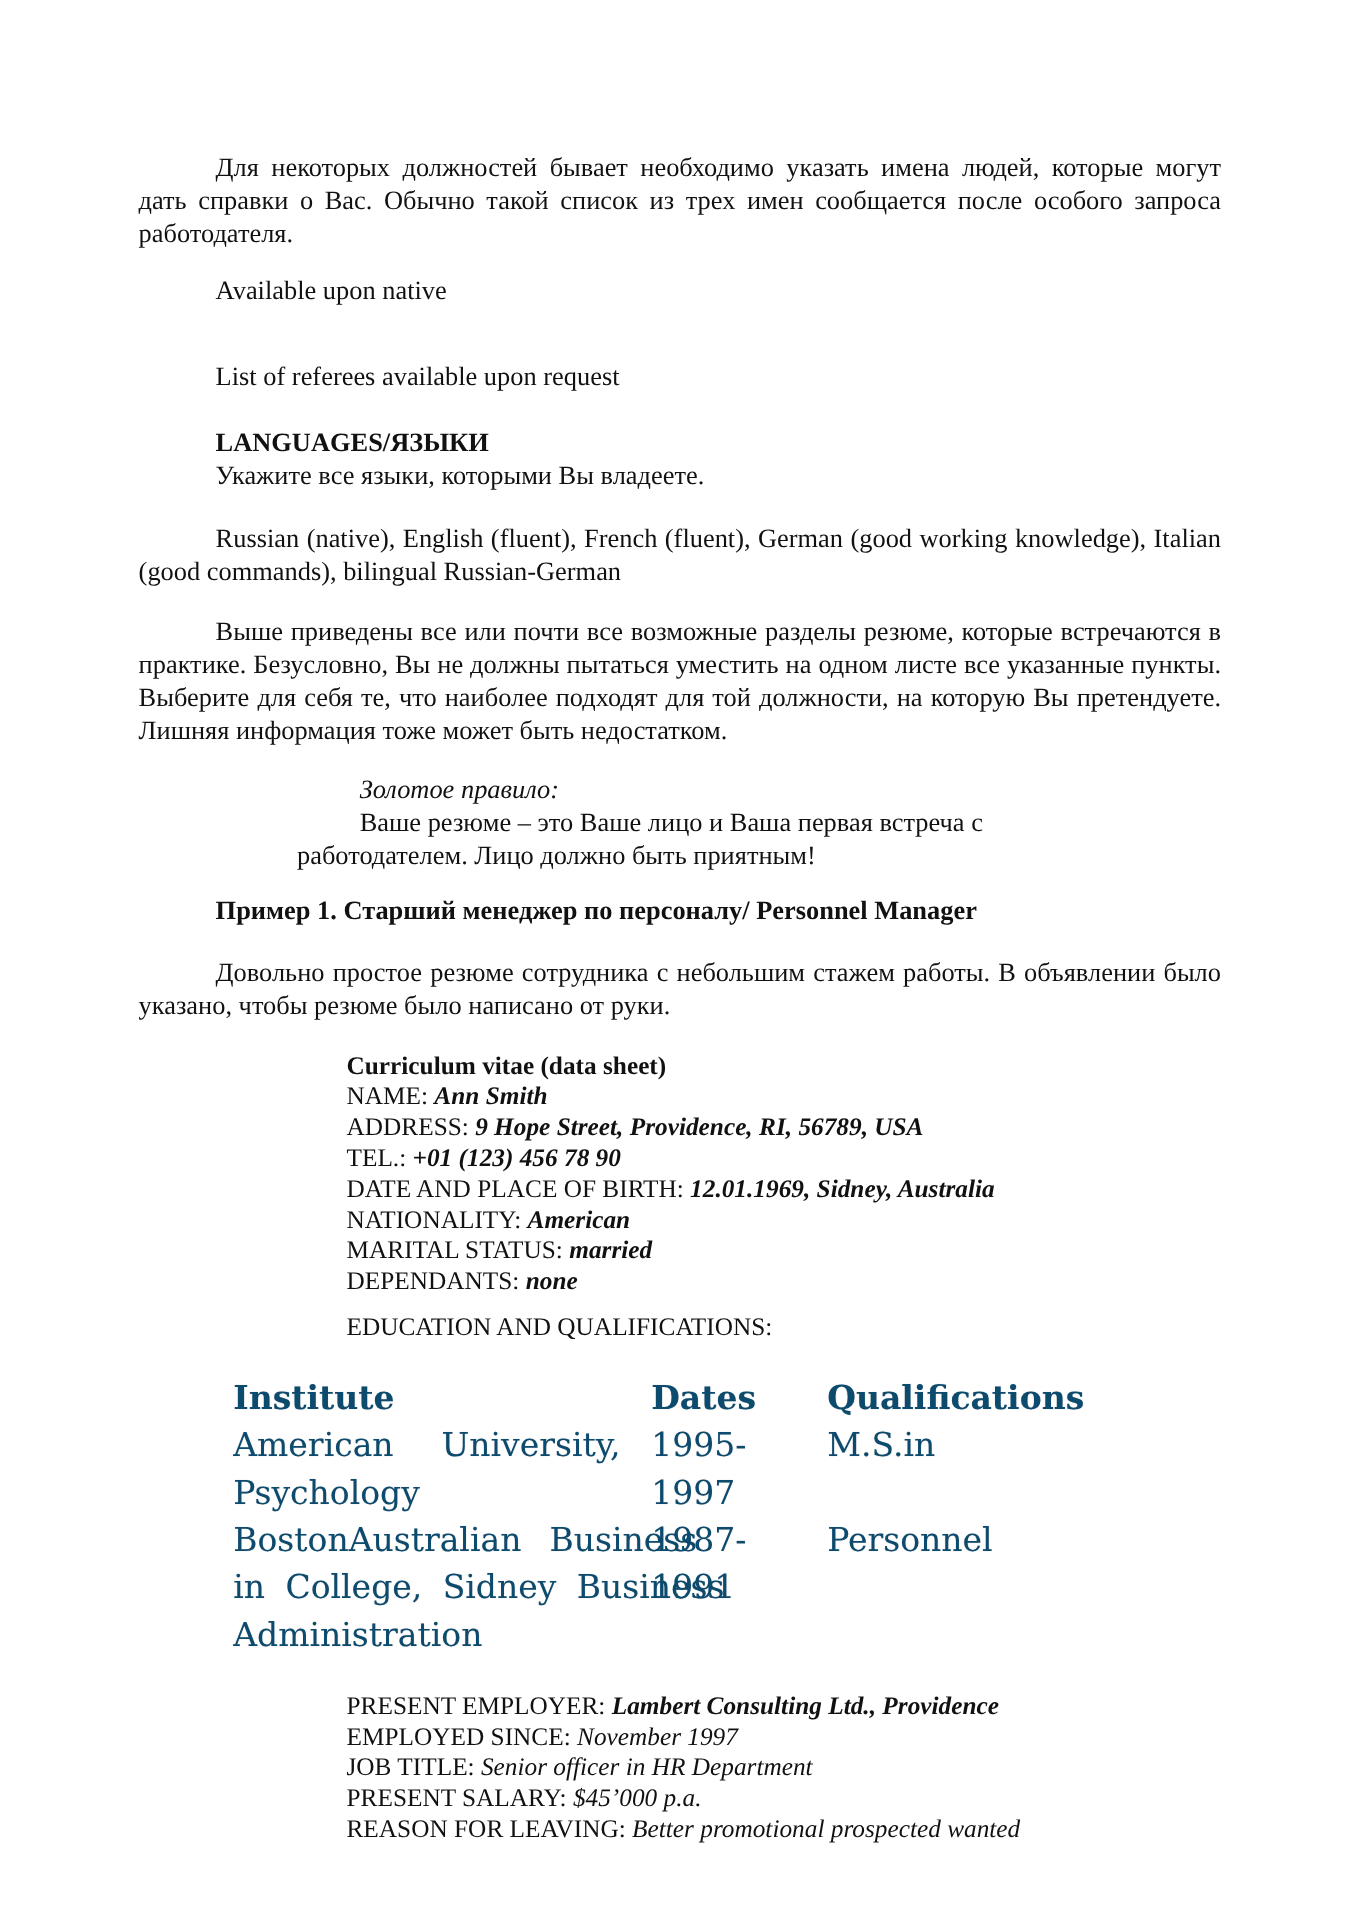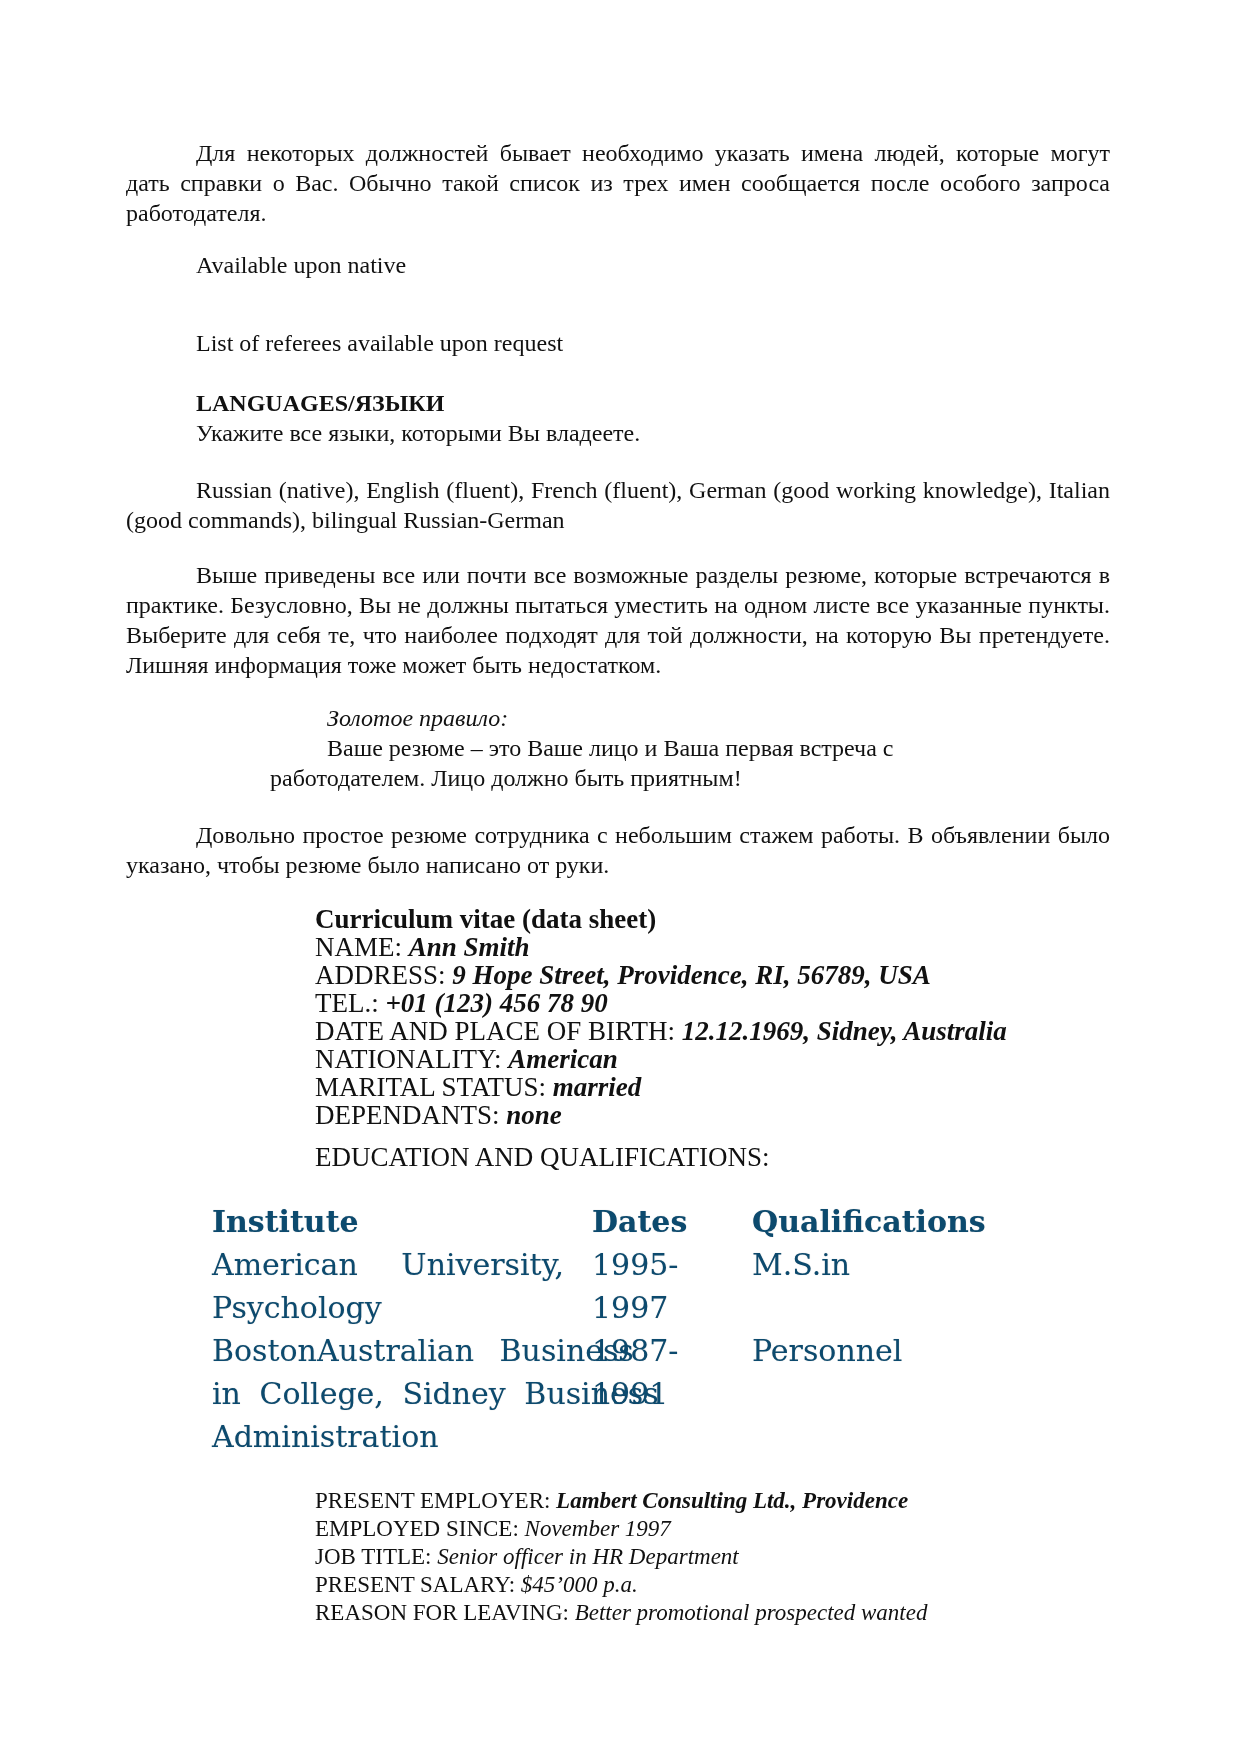--- a/index.html
+++ b/index.html
@@ -63,21 +63,21 @@
     font-size: 24px;
     line-height: 30px;
     font-weight: bold;
     padding-left: 70px;
   }
   .mt-example-intro { margin-top: 27px; }
 
   
   .cv-block {
     margin: 25px 0 1px 189px;
-    font-size: 27px;
+    font-size: 23px;
     line-height: 28px;
   }
   .cv-title { font-weight: bold; }
   .cv-line  { white-space: nowrap; }
   .cv-value-bold {
     font-weight: bold;
     font-style: italic;
     text-align: center;
   }
   .cv-value-italic {
@@ -131,41 +131,42 @@
 
   <p class="para mt-russian">Russian (native), English (fluent), French (fluent), German (good working knowledge), Italian (good commands), bilingual Russian-German</p>
 
   <p class="para mt-summary">Выше приведены все или почти все возможные разделы резюме, которые встречаются в практике. Безусловно, Вы не должны пытаться уместить на одном листе все указанные пункты. Выберите для себя те, что наиболее подходят для той должности, на которую Вы претендуете. Лишняя информация тоже может быть недостатком.</p>
 
   <div class="quote-block">
     <p class="quote-label">Золотое правило:</p>
     <p class="quote-text">Ваше резюме – это Ваше лицо и Ваша первая встреча с работодателем. Лицо должно быть приятным!</p>
   </div>
 
+  <p class="example-heading">Пример 1. Старший менеджер по персоналу/ Personnel Manager</p>
 
   <p class="para mt-example-intro">Довольно простое резюме сотрудника с небольшим стажем работы. В объявлении было указано, чтобы резюме было написано от руки.</p>
 
   <div class="cv-block">
     <div class="cv-line cv-title">Curriculum vitae (data sheet)</div>
 
     <div class="cv-line">
       <span>NAME:</span>
       <span class="cv-value-bold">Ann Smith</span>
     </div>
     <div class="cv-line">
       <span>ADDRESS:</span>
       <span class="cv-value-bold">9 Hope Street, Providence, RI, 56789, USA</span>
     </div>
     <div class="cv-line">
       <span>TEL.:</span>
       <span class="cv-value-bold">+01 (123) 456 78 90</span>
     </div>
     <div class="cv-line">
       <span>DATE AND PLACE OF BIRTH:</span>
-      <span class="cv-value-bold">12.12.1969, Sidney, Australia</span>
+      <span class="cv-value-bold">12.01.1969, Sidney, Australia</span>
     </div>
     <div class="cv-line">
       <span>NATIONALITY:</span>
       <span class="cv-value-bold">American</span>
     </div>
     <div class="cv-line">
       <span>MARITAL STATUS:</span>
       <span class="cv-value-bold">married</span>
     </div>
     <div class="cv-line">

